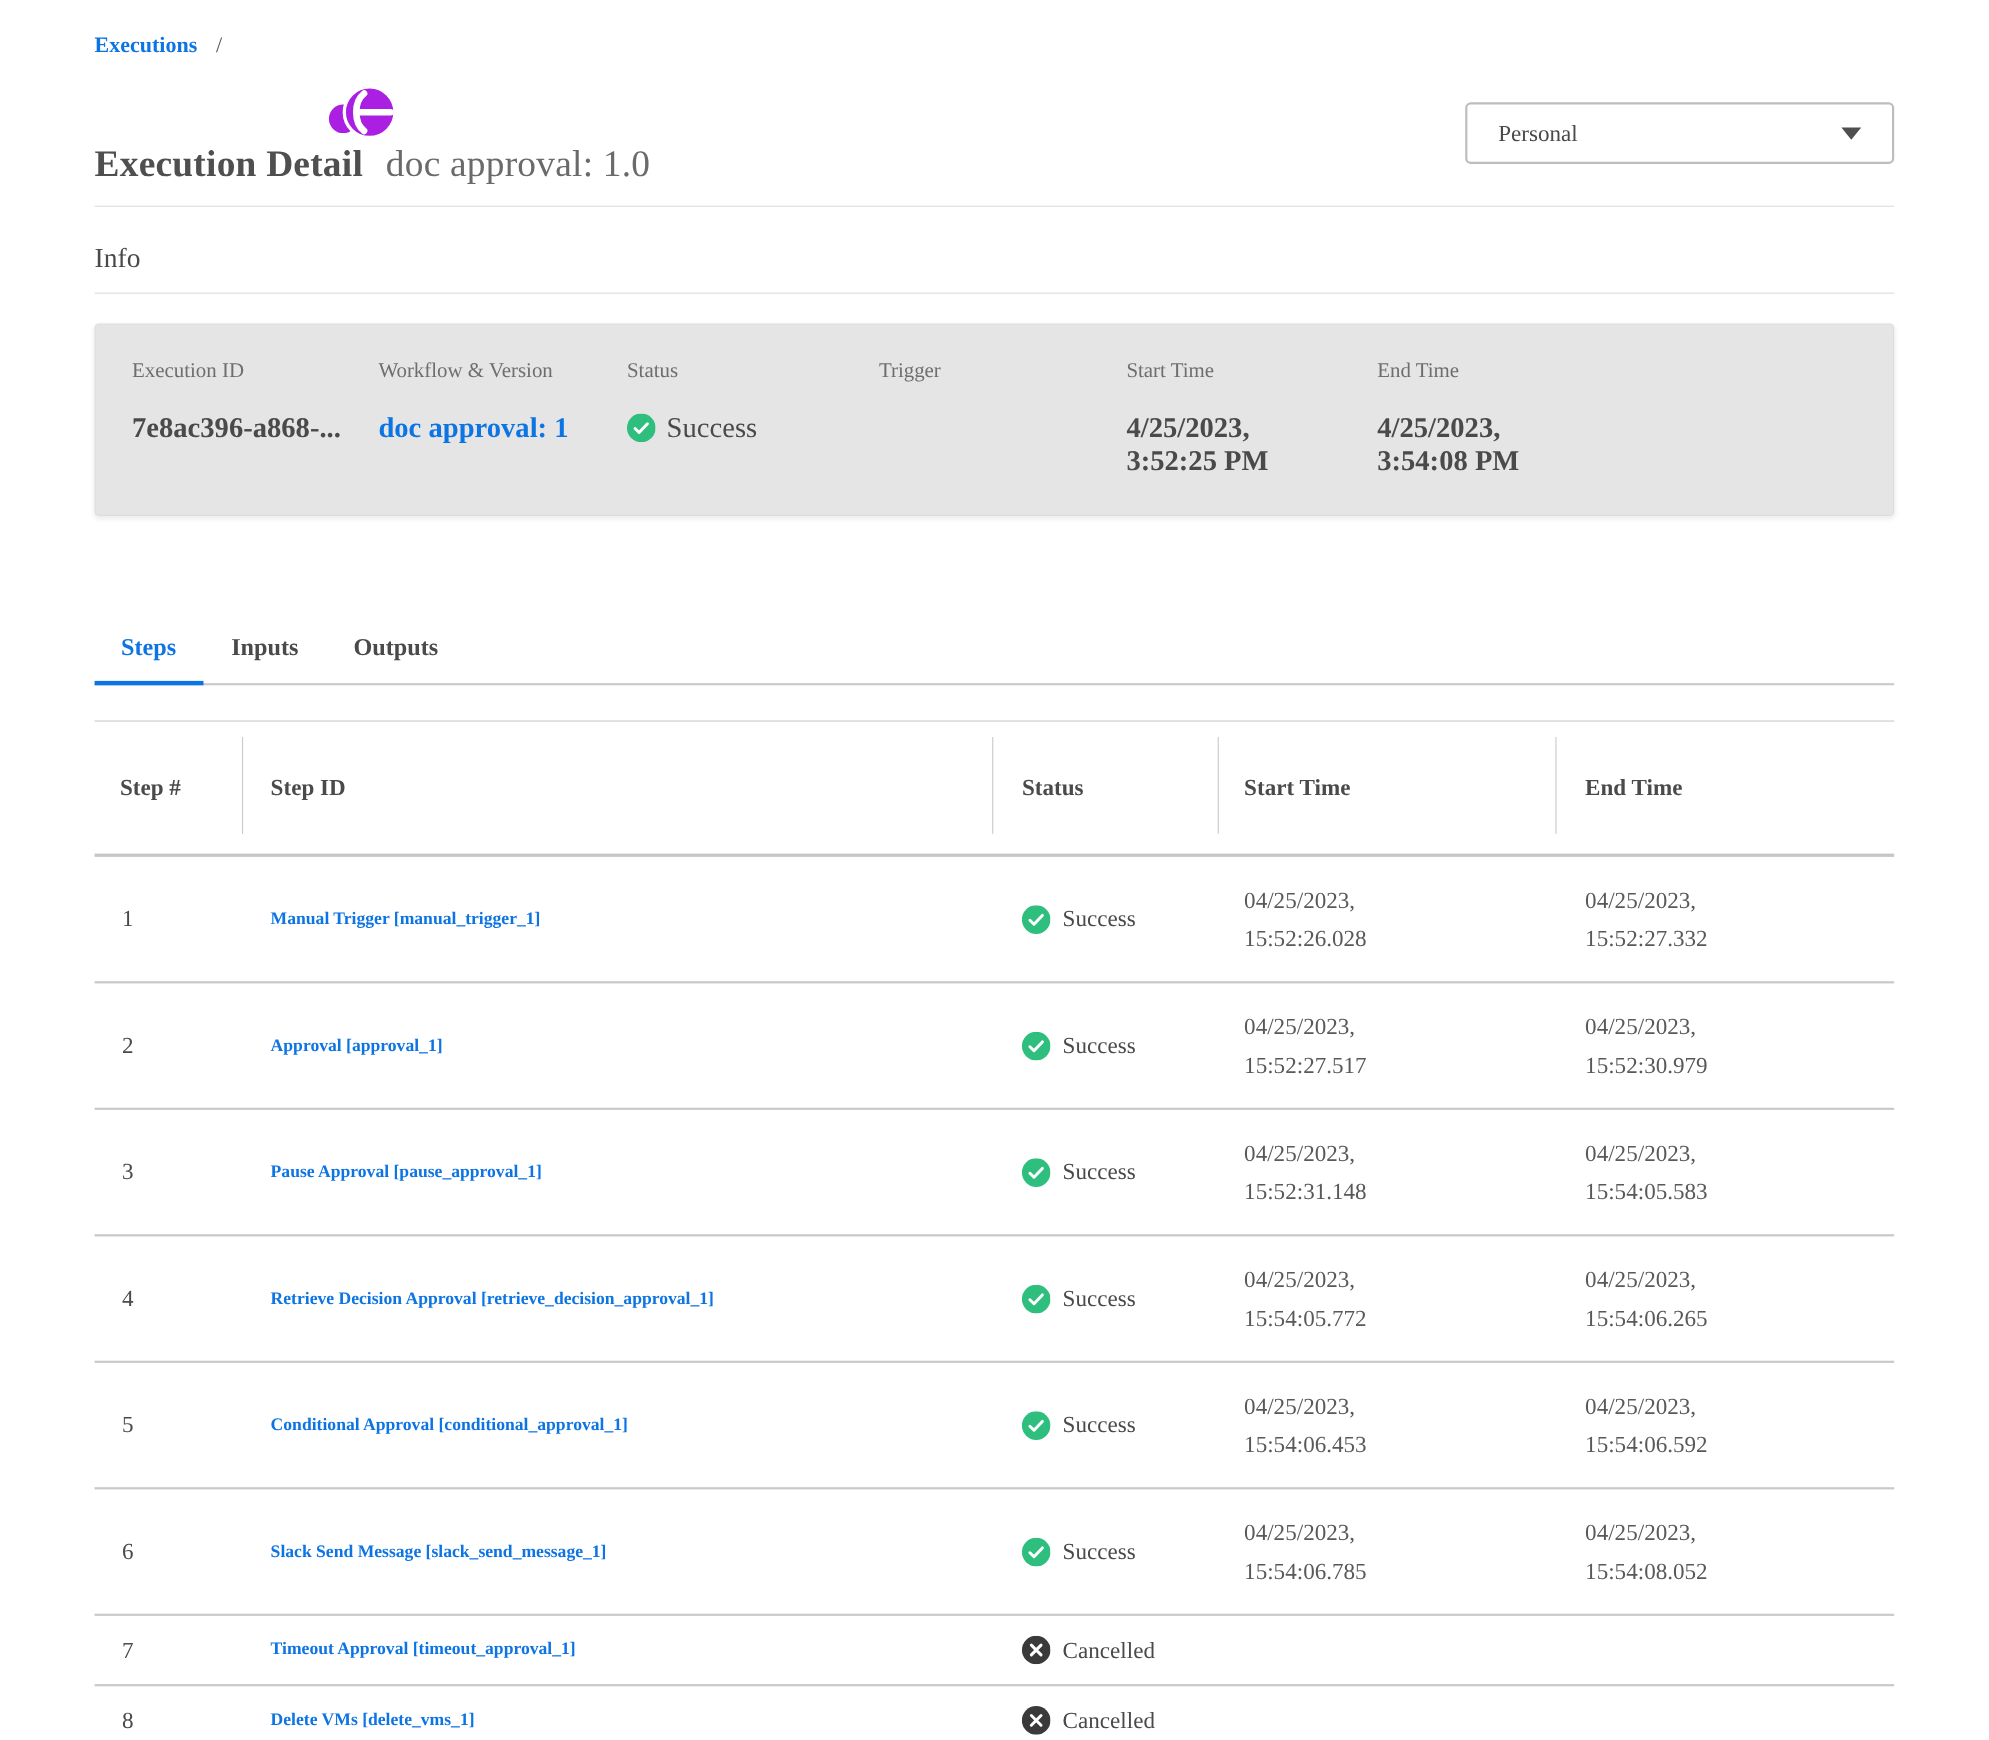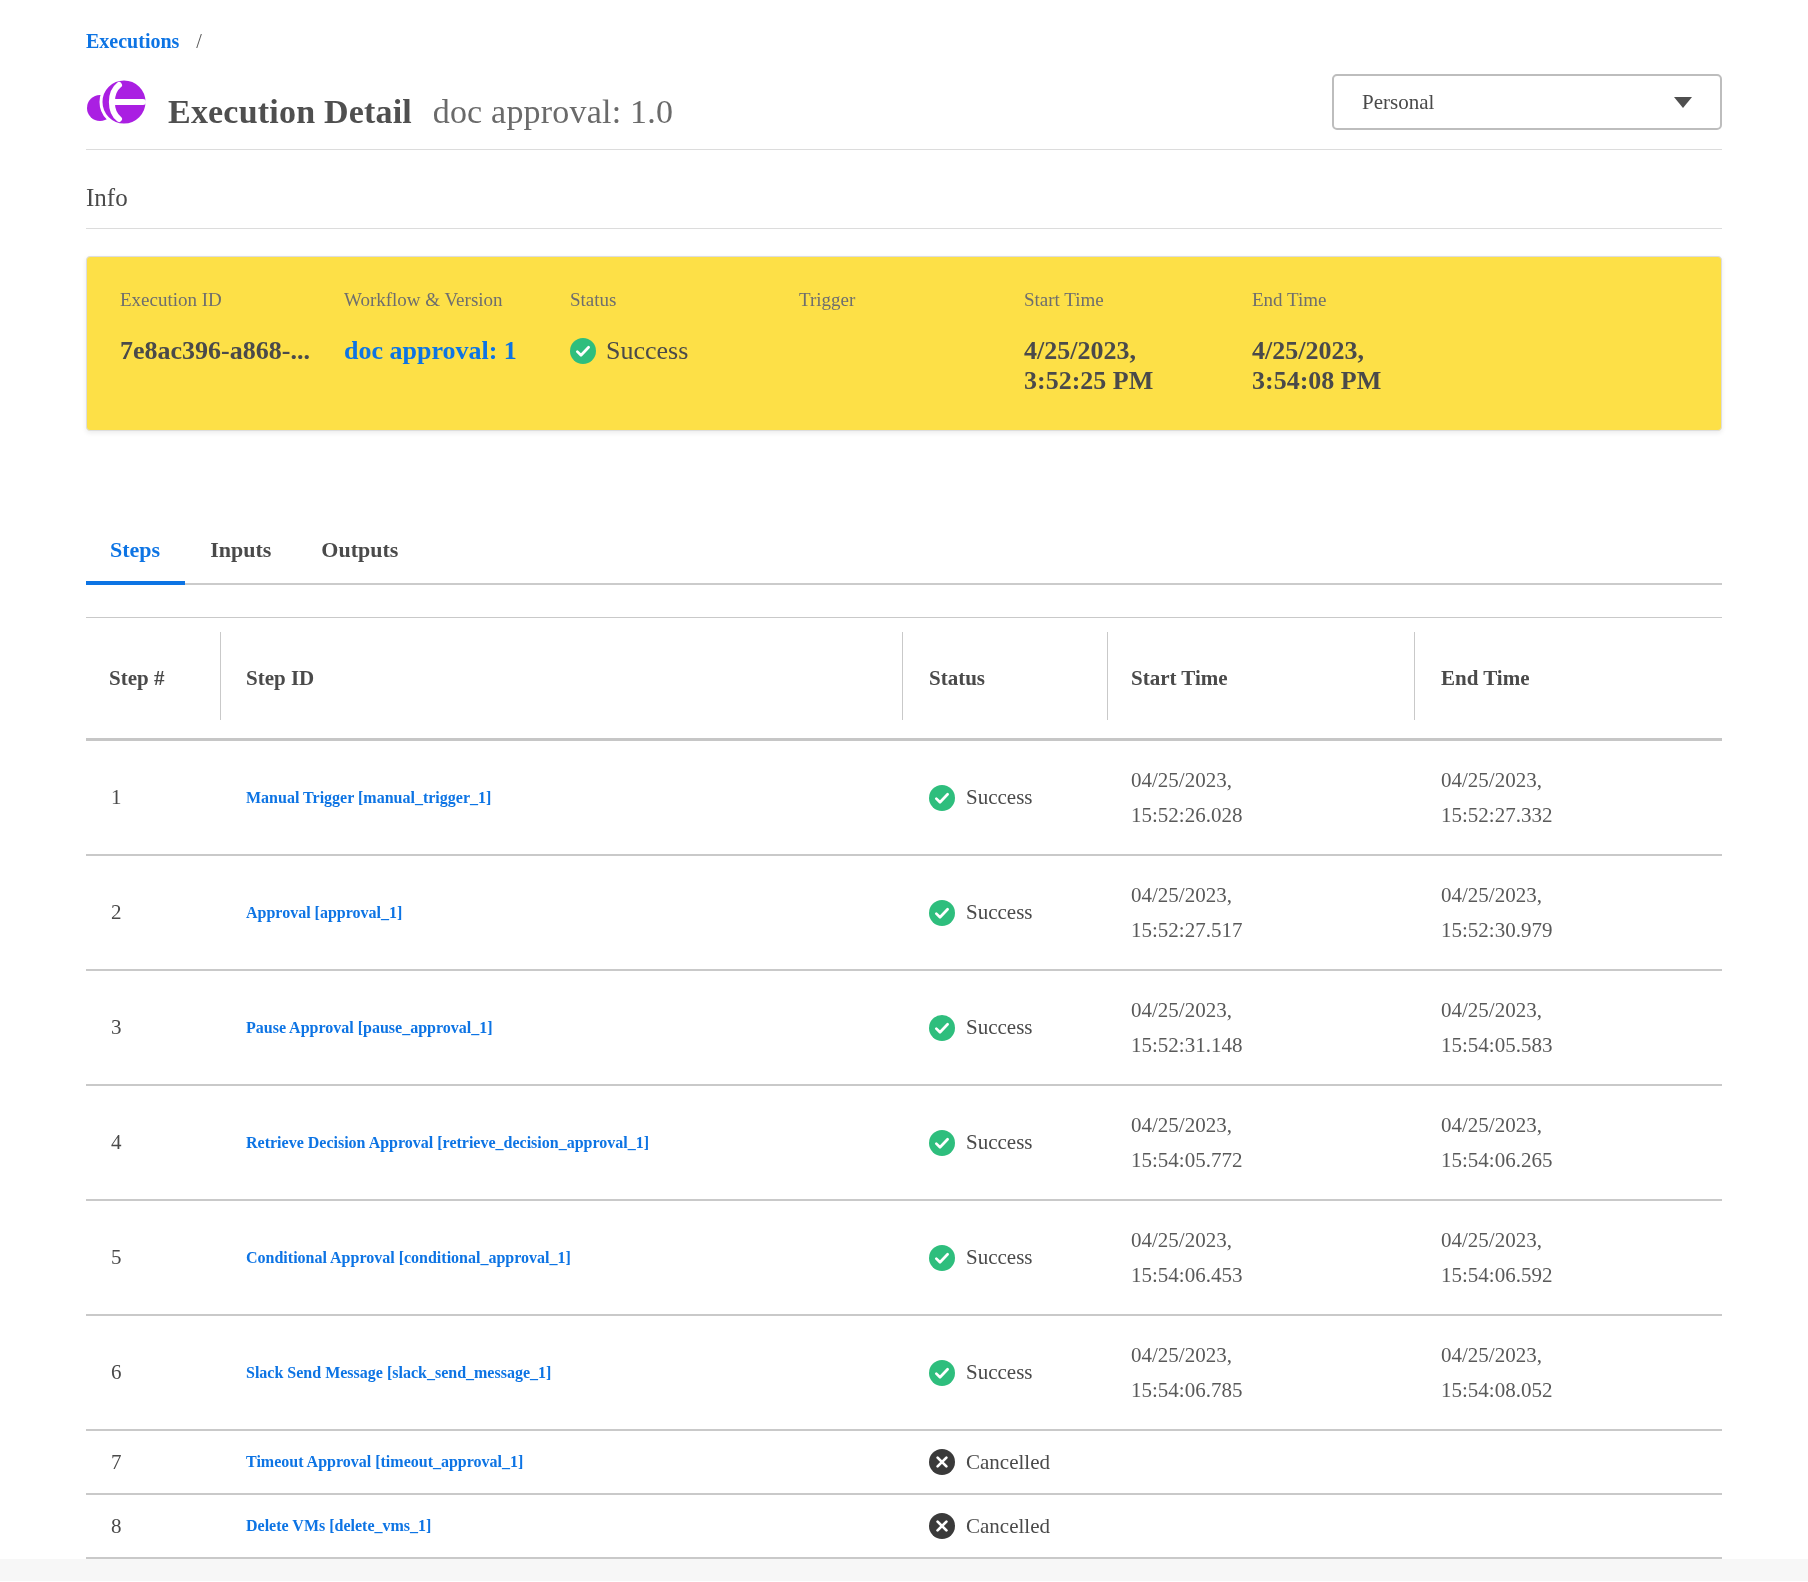--- a/index.html
+++ b/index.html
@@ -23,38 +23,38 @@
   }
   .page{padding:30px 86px 0 86px;font-family:Liberation Serif, serif;}
 
   
   .breadcrumb{font-size:20px;font-weight:700;}
   .breadcrumb a{color:var(--blue);text-decoration:none;cursor:pointer;}
   .breadcrumb .sep{color:#555;font-weight:400;margin-left:12px;}
 
   
   .header-row{display:flex;align-items:center;justify-content:space-between;margin-top:20px;}
-  .title-group{display:flex;align-items:flex-end;}
+  .title-group{display:flex;align-items:center;flex-direction:column;}
   .logo{width:64px;height:58px;margin-right:18px;flex:none;}
   h1{font-size:34px;font-weight:700;color:#4f4f4f;letter-spacing:.2px;}
   h1 .subtitle{font-weight:400;color:#6a6a6a;margin-left:12px;}
   .dropdown{
     width:390px;height:56px;border:2px solid #bdbdbd;border-radius:5px;
     display:flex;align-items:center;justify-content:space-between;
     padding:0 28px;font-size:21px;color:var(--text-dark);cursor:pointer;background:#fff;
   }
   .caret{width:0;height:0;border-left:9px solid transparent;border-right:9px solid transparent;border-top:11px solid #4f4f4f;}
 
   .divider{border:none;border-top:1px solid var(--line-light);margin-top:18px;}
 
   
   .info-heading{font-size:25px;font-weight:500;color:#4a4a4a;margin-top:34px;}
   .info-divider{border:none;border-top:1px solid var(--line-light);margin-top:16px;}
   .info-card{
-    margin-top:27px;border:1px solid #ddd;border-radius:4px;background:#fde047;
+    margin-top:27px;border:1px solid #ddd;border-radius:4px;background:#e5e5e5;
     box-shadow:0 2px 5px rgba(0,0,0,.08);
     padding:30px 33px 34px 33px;
     display:grid;grid-template-columns:224px 226px 229px 225px 228px 1fr;
     min-height:147px;
   }
   .info-field .flabel{font-size:19px;color:var(--text-label);line-height:26px;}
   .info-field .fvalue{font-size:26px;font-weight:700;color:#4a4a4a;margin-top:23px;line-height:30px;max-width:200px;}
   .info-field .fvalue.link{color:var(--blue);cursor:pointer;}
   .info-field .fvalue.status{display:flex;align-items:center;font-weight:400;max-width:none;}
   .badge-icon{width:26px;height:26px;flex:none;display:inline-block;}

